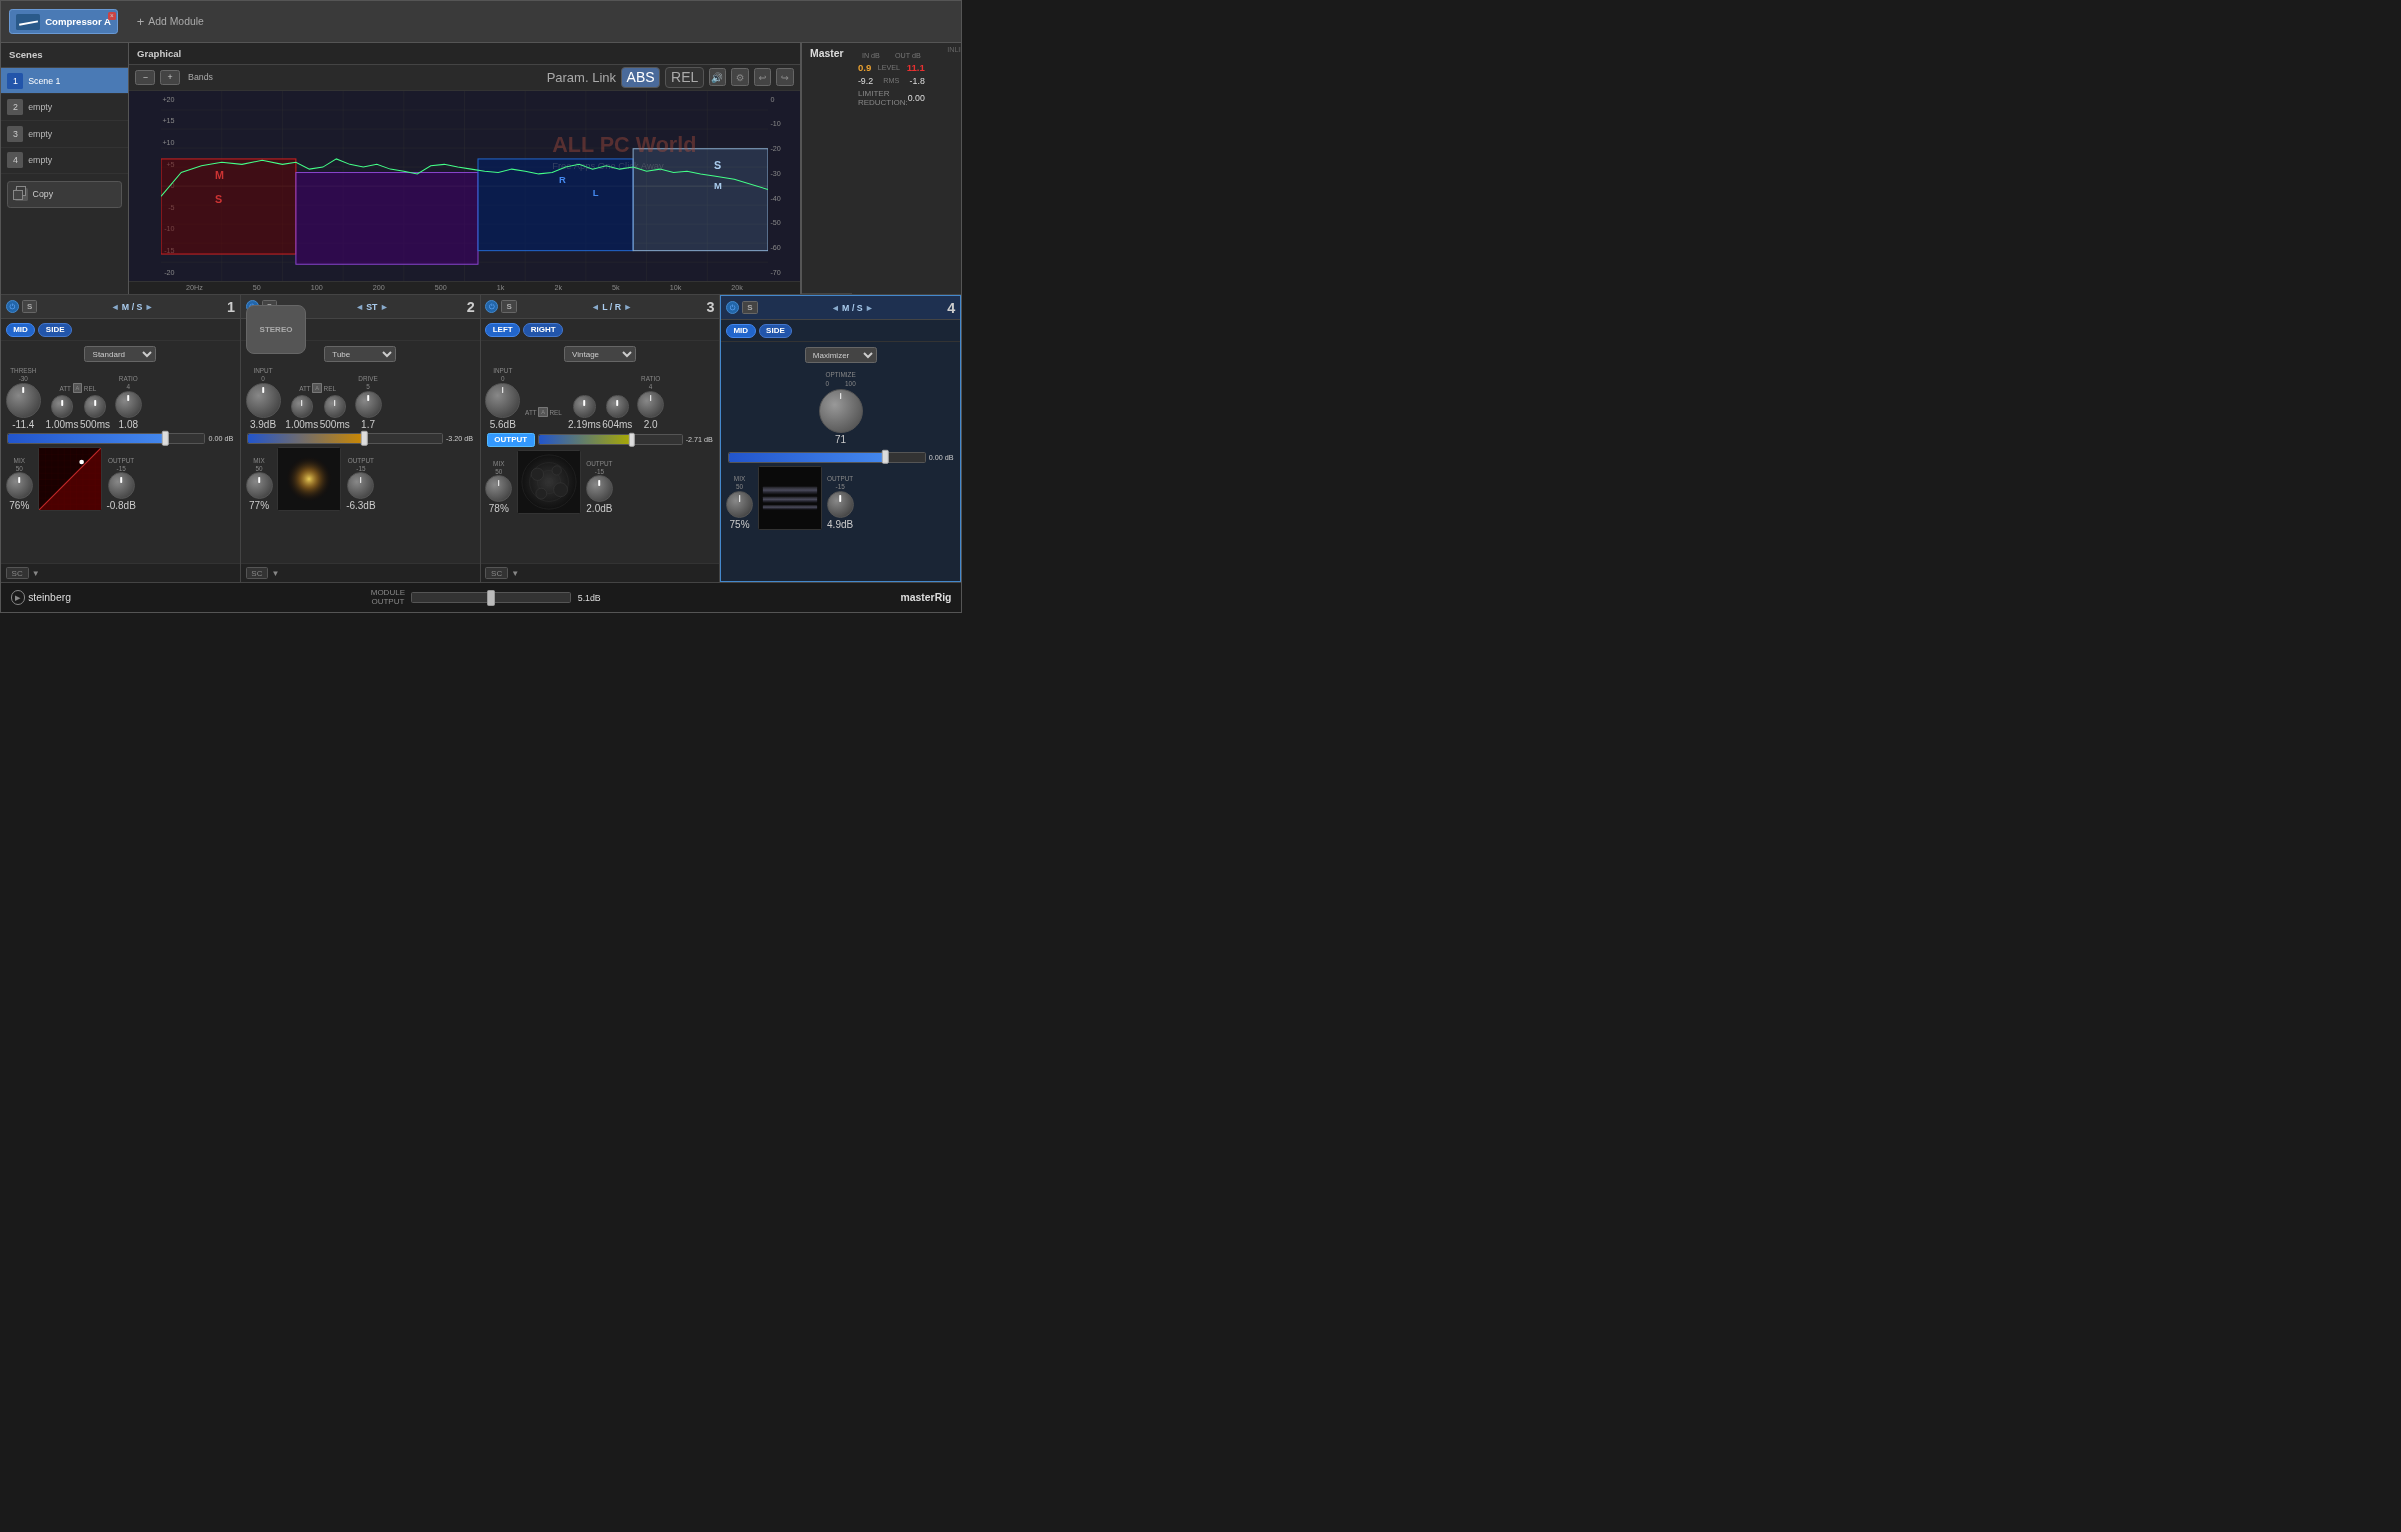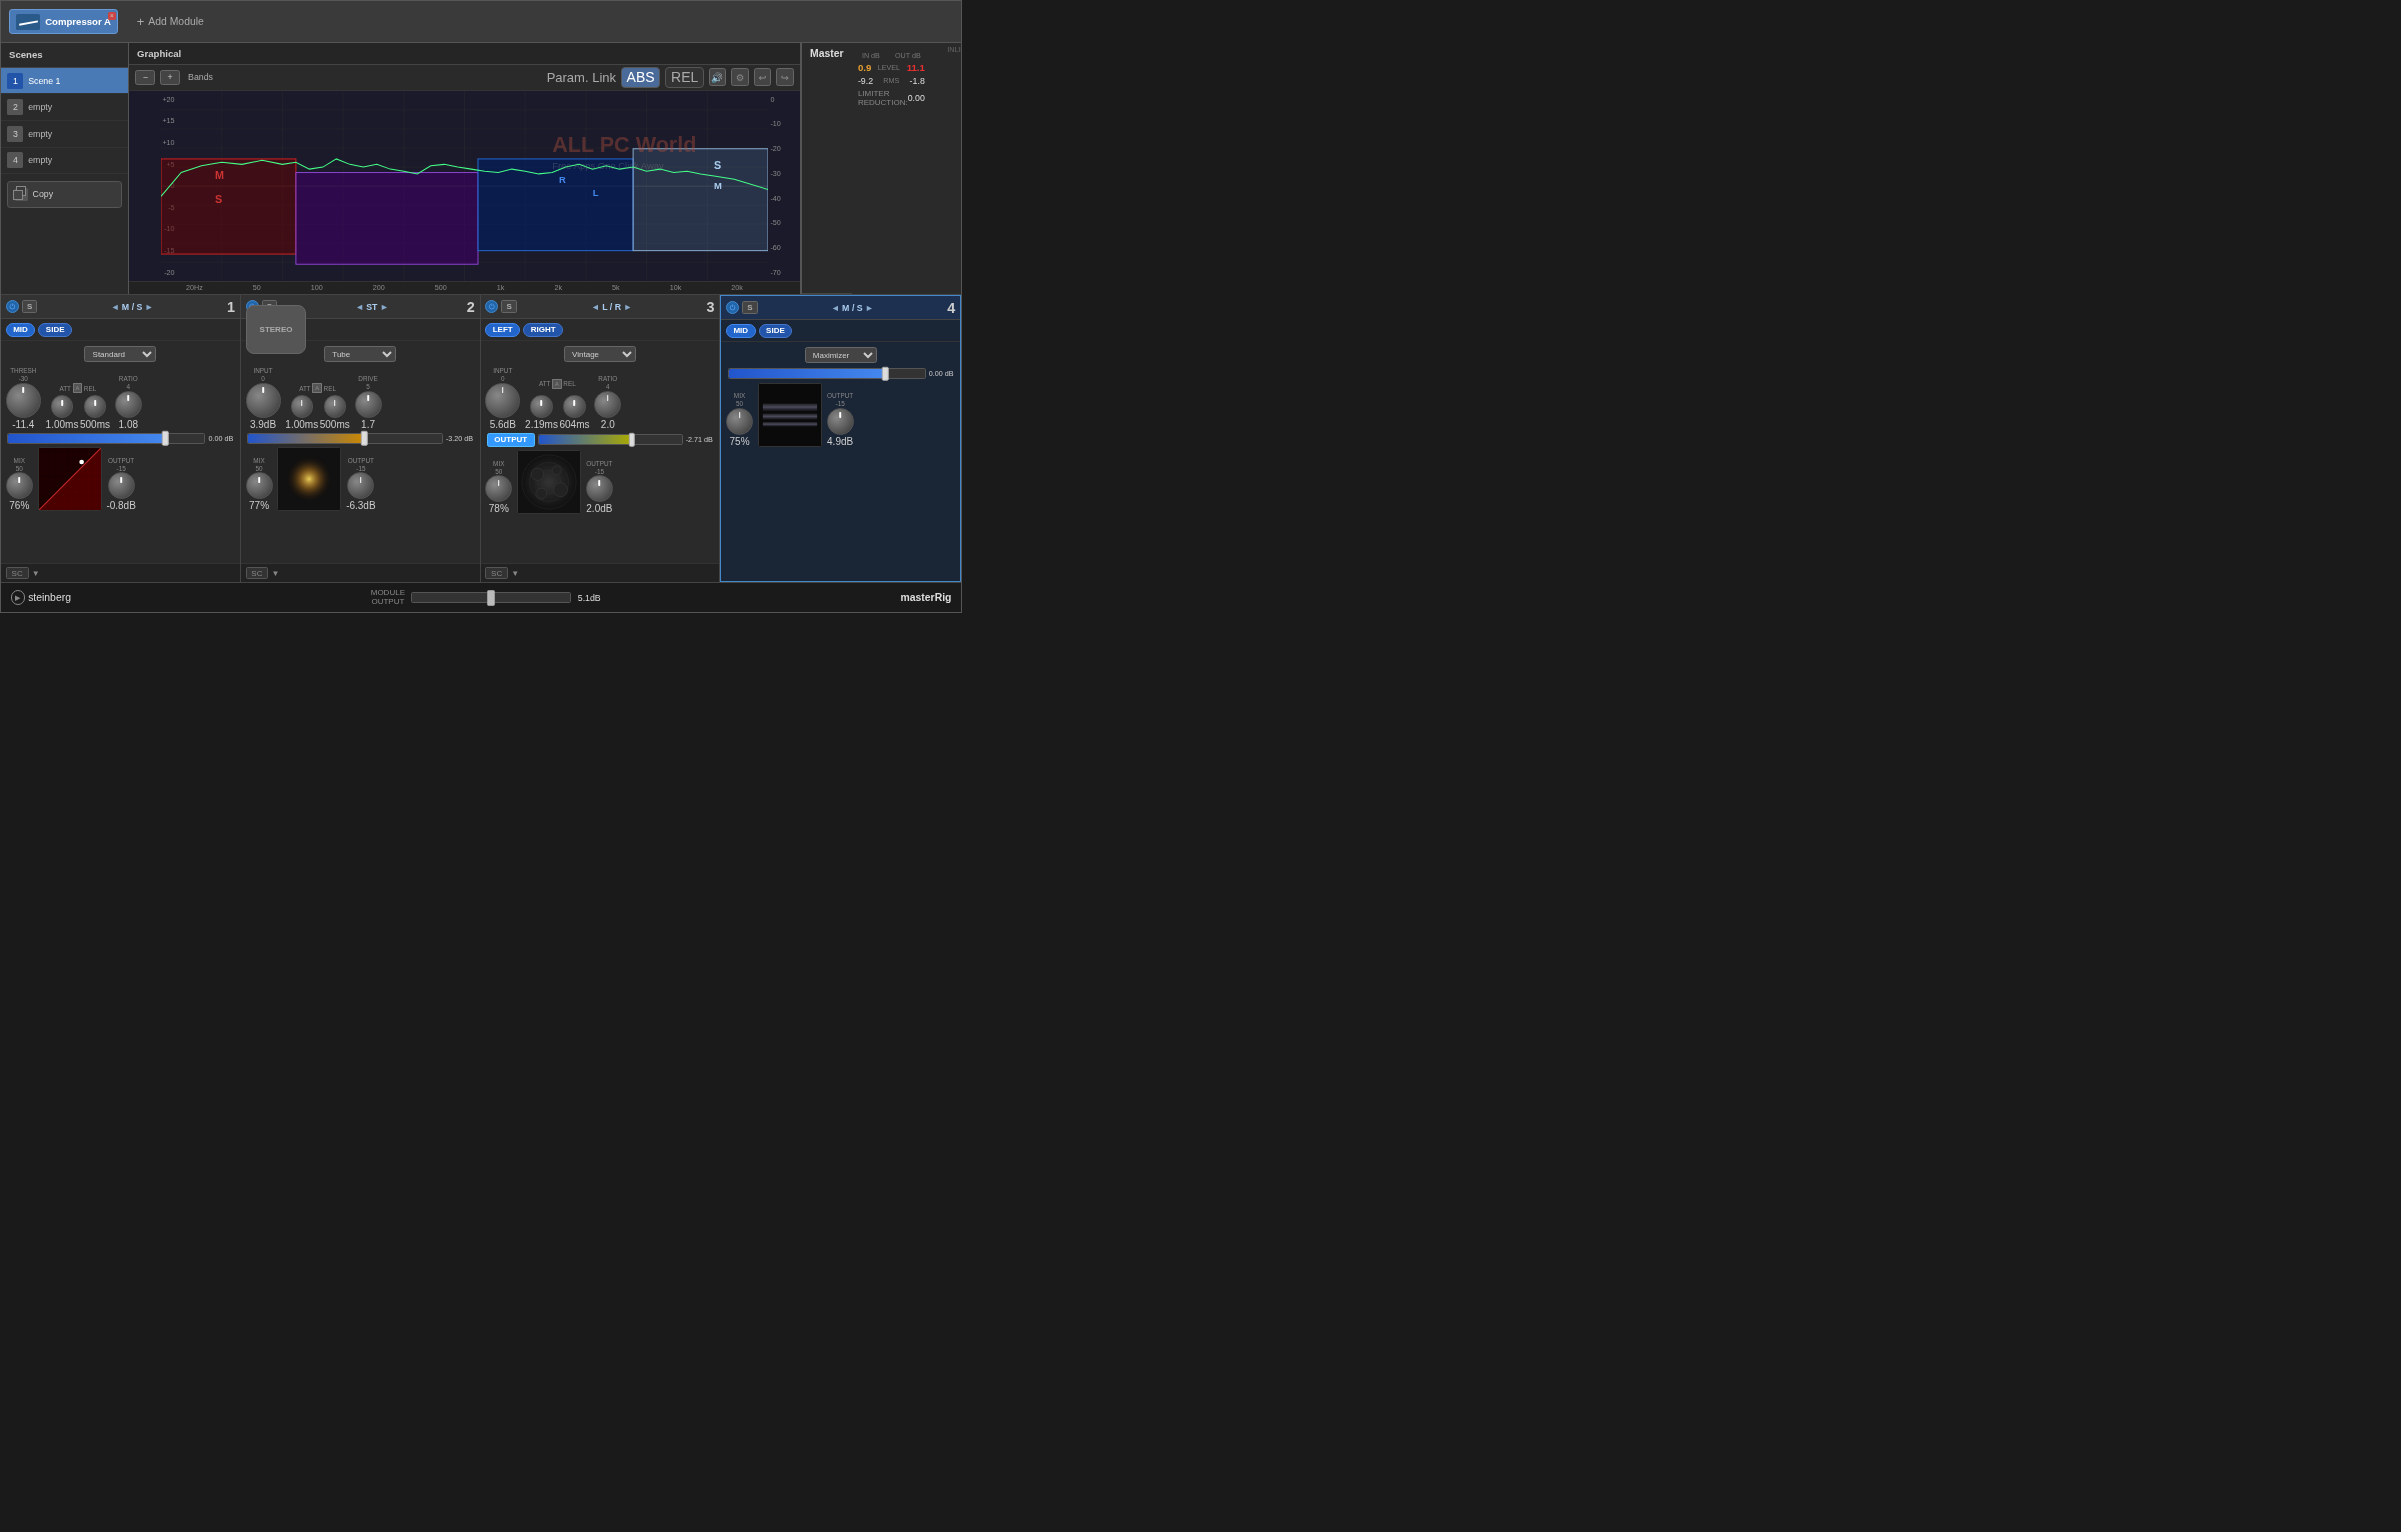--- a/index.html
+++ b/index.html
@@ -1144,21 +1144,21 @@
         </div>
 
         <div class="thresh-ratio-row">
           <div class="knob-group">
             <span class="knob-label">INPUT</span>
             <span class="knob-label">0</span>
             <div class="knob large"></div>
             <span class="knob-value">5.6dB</span>
           </div>
 
-          <div style="display:flex;flex-direction:column;gap:6px;align-items:center">
+          <div style="display:flex;gap:6px;align-items:center">
             <div class="att-rel-header">
               <span>ATT</span>
               <div class="auto-btn">A</div>
               <span>REL</span>
             </div>
             <div class="att-rel-knobs">
               <div class="knob-group">
                 <div class="knob small"></div>
                 <span class="knob-value">2.19ms</span>
               </div>
@@ -1246,20 +1246,29 @@
         <div class="mode-pill active-side">SIDE</div>
       </div>
 
       <div class="module-controls">
         <div style="display:flex;align-items:center;justify-content:center;margin-bottom:1.6px">
           <select class="dropdown-select" style="width:72px">
             <option>Maximizer</option>
           </select>
         </div>
 
+        <div style="display:flex;flex-direction:column;align-items:center;gap:1.6px;margin:3.2px 0">
+          <span class="knob-label">OPTIMIZE</span>
+          <div style="display:flex;gap:16px;font-size:6.4px;color:#888">
+            <span>0</span>
+            <span>100</span>
+          </div>
+          <div class="knob large" style="width:44px;height:44px;background:radial-gradient(circle at 35% 35%,#999,#444);"></div>
+          <span class="knob-value">71</span>
+        </div>
 
         <div class="fader-row">
           <div class="fader-container">
             <div class="fader-fill" style="width:80%"></div>
             <div class="fader-thumb" style="left:80%"></div>
           </div>
           <span class="fader-value">0.00 dB</span>
         </div>
 
         <div class="mix-output-row">

